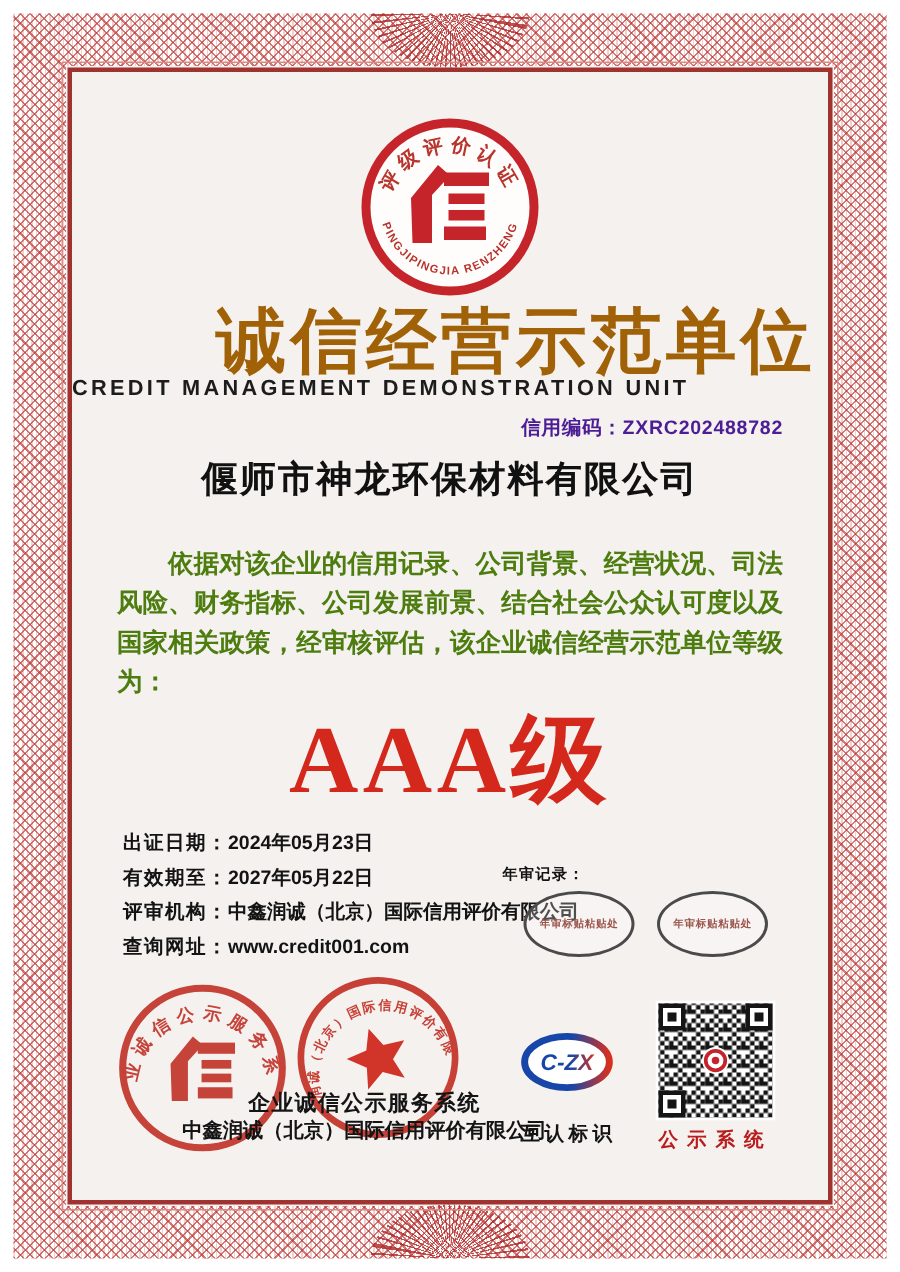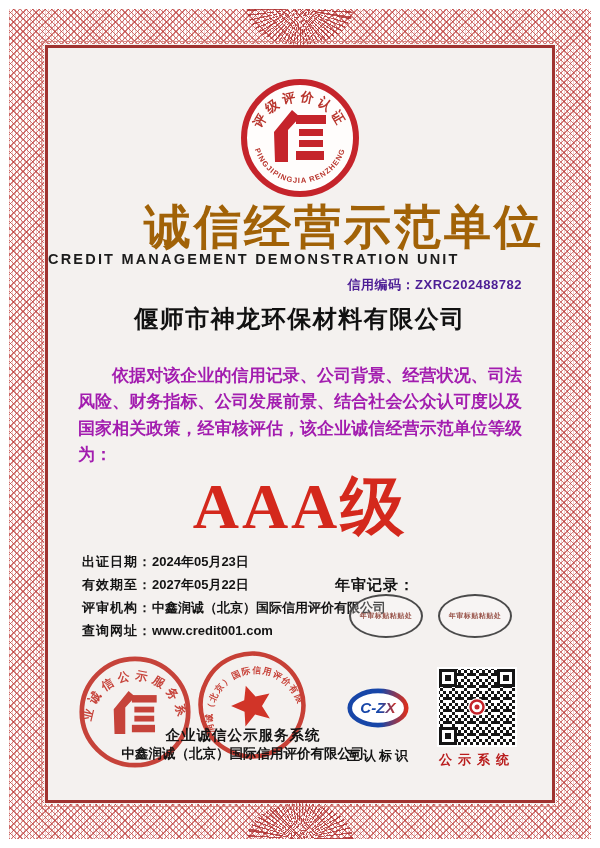--- a/index.html
+++ b/index.html
@@ -34,31 +34,31 @@
   .subtitle{position:absolute;top:203px;left:0;width:100%;text-align:left;
     font-weight:800;font-size:14.5px;letter-spacing:2.2px;color:#1c1c1c;}
   .credit-line{position:absolute;top:228px;right:30px;font-weight:700;font-size:13px;color:#4c1d95;letter-spacing:.5px;}
 
   .company{position:absolute;top:255px;left:0;width:100%;text-align:center;
     font-weight:900;font-size:24px;letter-spacing:1.5px;color:#111;}
   .uscc{position:absolute;top:290px;left:0;width:100%;text-align:center;
     font-weight:700;font-size:12px;color:#cb281d;letter-spacing:.3px;}
 
   .body-par{position:absolute;top:315px;left:30px;width:444px;
-    font-weight:700;font-size:17px;line-height:1.55;color:#a21caf;text-align:justify;text-indent:2em;}
+    font-weight:700;font-size:17px;line-height:1.55;color:#4d7c0f;text-align:justify;text-indent:2em;}
 
   .grade{position:absolute;top:367px;left:0;width:100%;text-align:center;
     font-family:"Liberation Serif",serif;font-weight:900;font-size:64px;letter-spacing:3px;color:#d4281c;margin-top:48px;}
 
   
   .fields{position:absolute;top:502px;left:34px;}
   .field-row{font-size:13px;font-weight:800;color:#131313;line-height:23px;white-space:nowrap;}
   .field-row .lbl{letter-spacing:1px;}
 
-  .annual-label{position:absolute;top:528px;left:287px;font-size:15px;font-weight:800;color:#131313;letter-spacing:1px;}
+  .annual-label{position:absolute;top:528px;left:287px;font-size:10px;font-weight:800;color:#131313;letter-spacing:1px;}
   .oval{position:absolute;width:70px;height:40px;border:2px solid #4a4a4a;border-radius:50%;
     display:flex;align-items:center;justify-content:center;background:rgba(255,255,255,.25);}
   .oval span{font-size:7px;color:#9a564c;font-weight:700;letter-spacing:.5px;}
   .oval1{top:546px;left:301px;}
   .oval2{top:546px;left:390px;}
 
   
   .sealA{position:absolute;top:607px;left:30px;width:114px;height:114px;z-index:2;opacity:.95;}
   .sealB{position:absolute;top:602px;left:149px;width:110px;height:110px;z-index:2;opacity:.95;transform:rotate(-18deg);}
   .cap1{position:absolute;top:678px;left:35px;width:320px;text-align:center;z-index:3;

